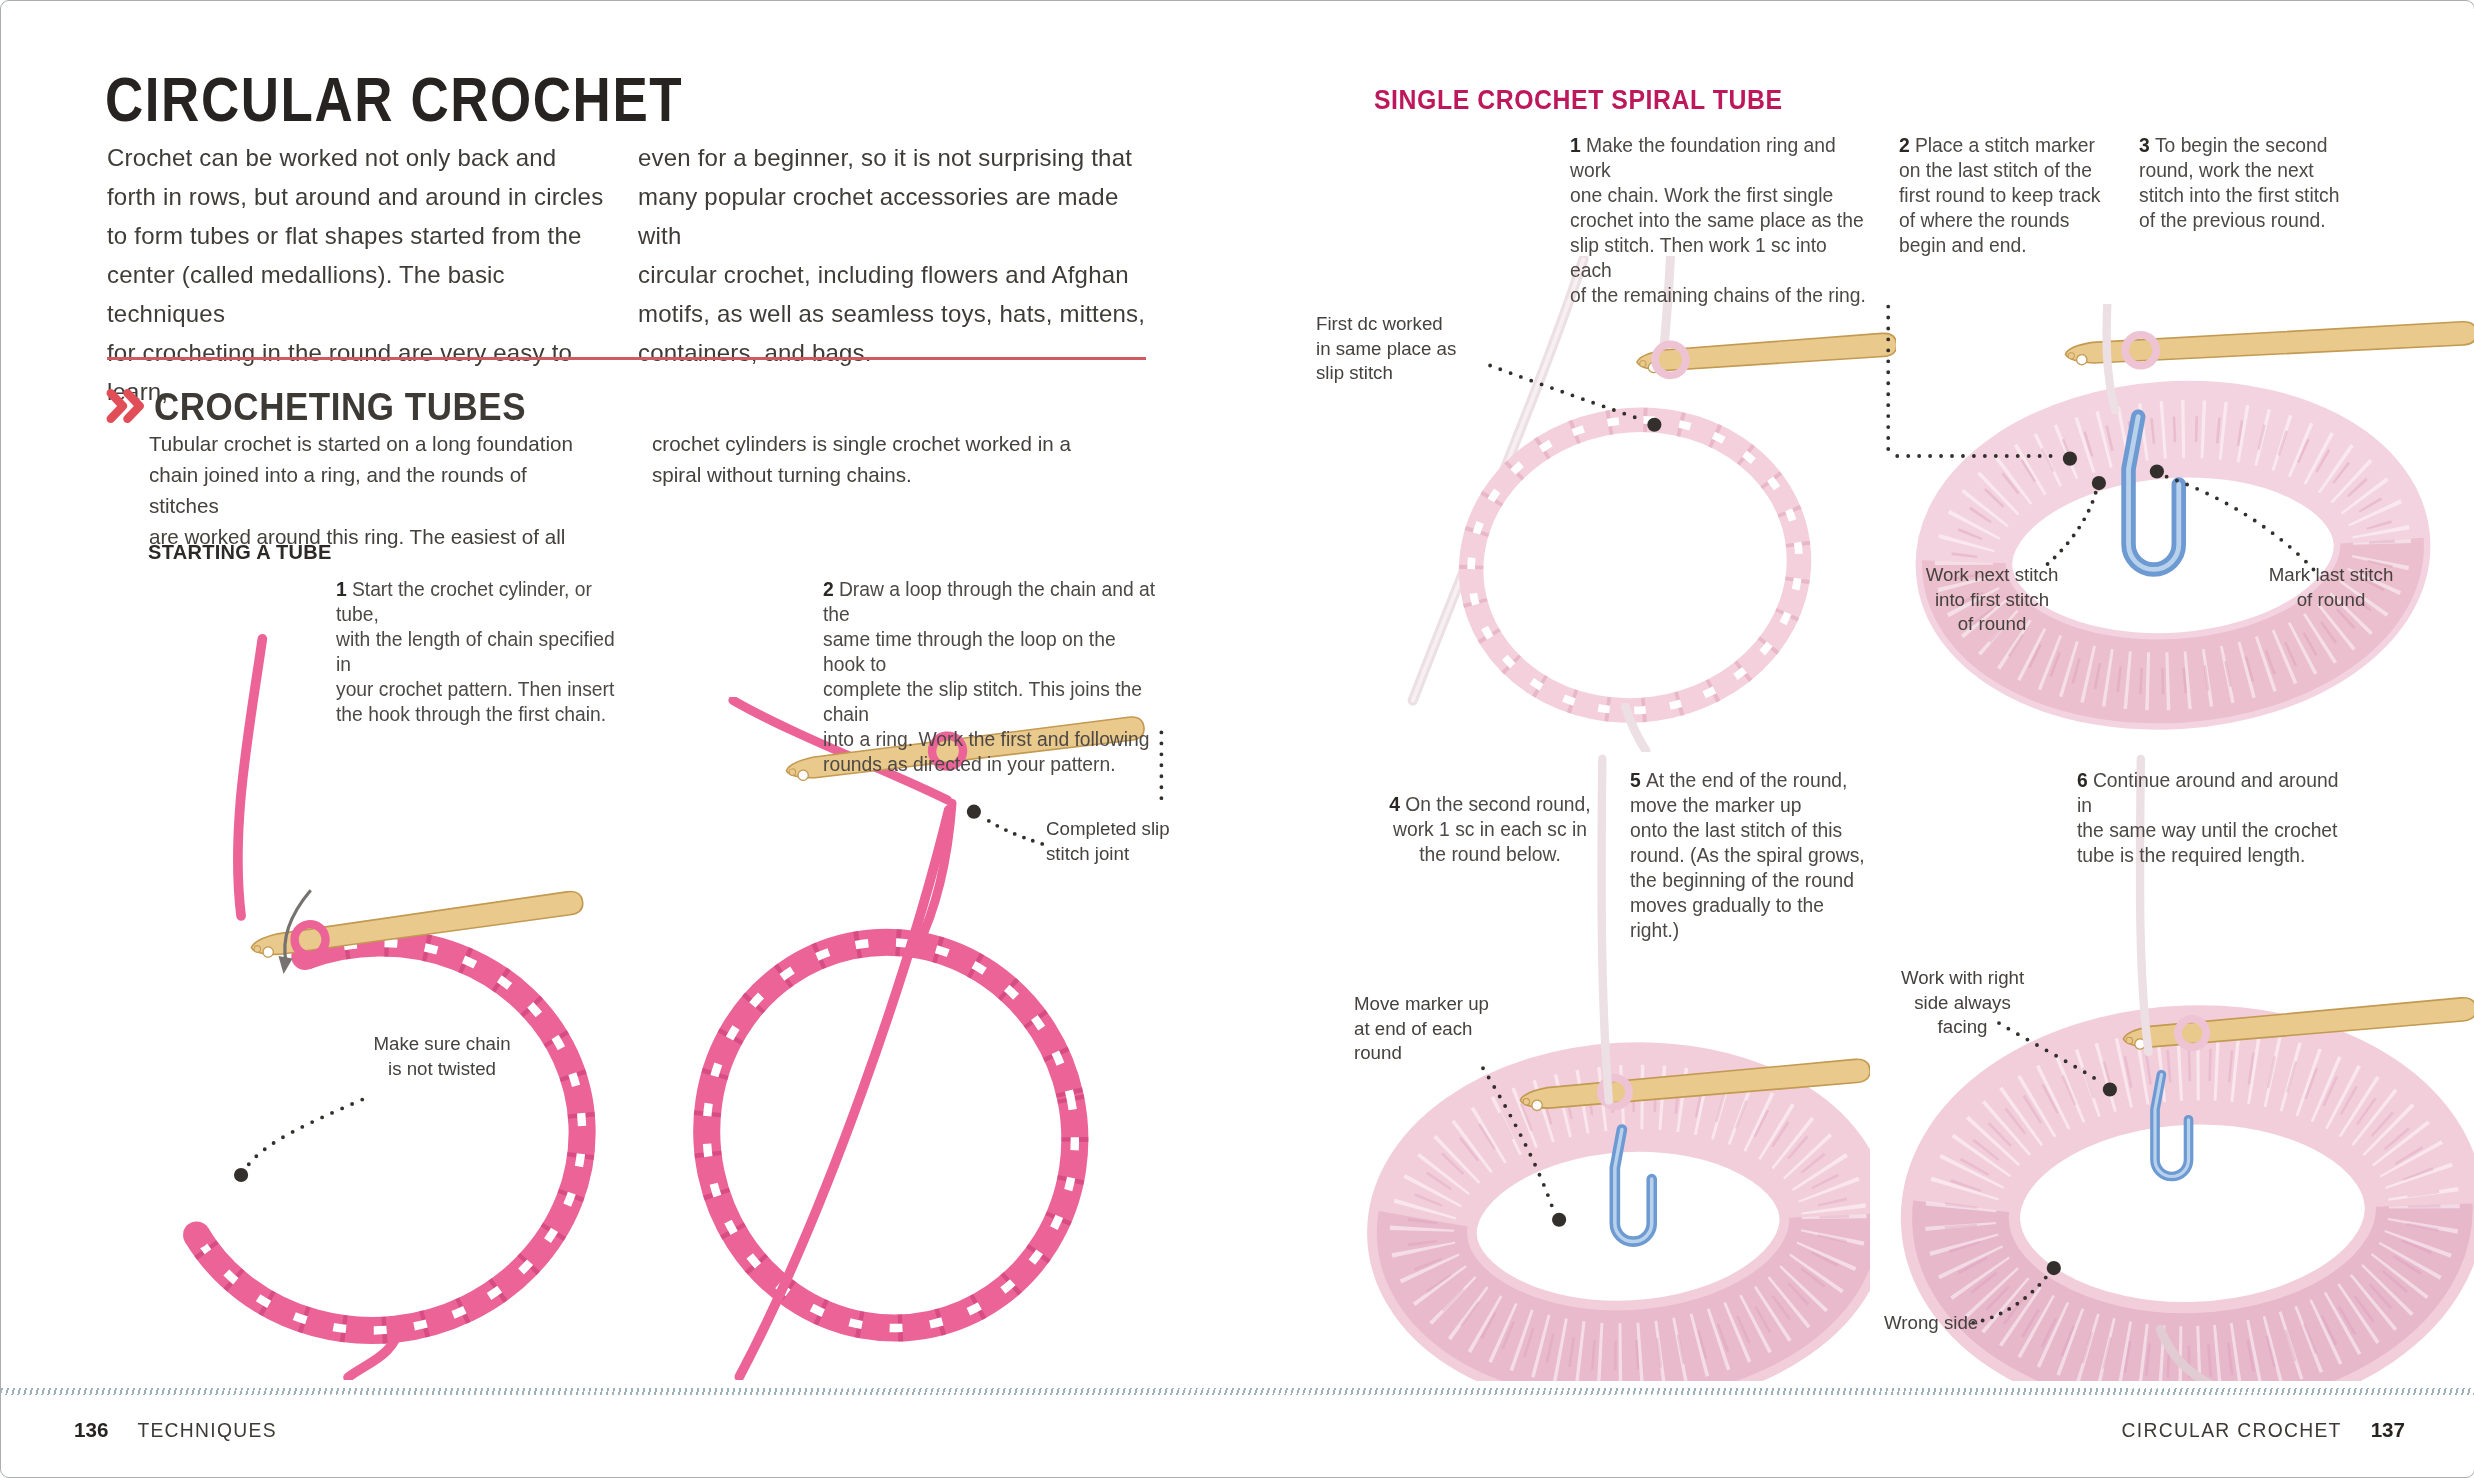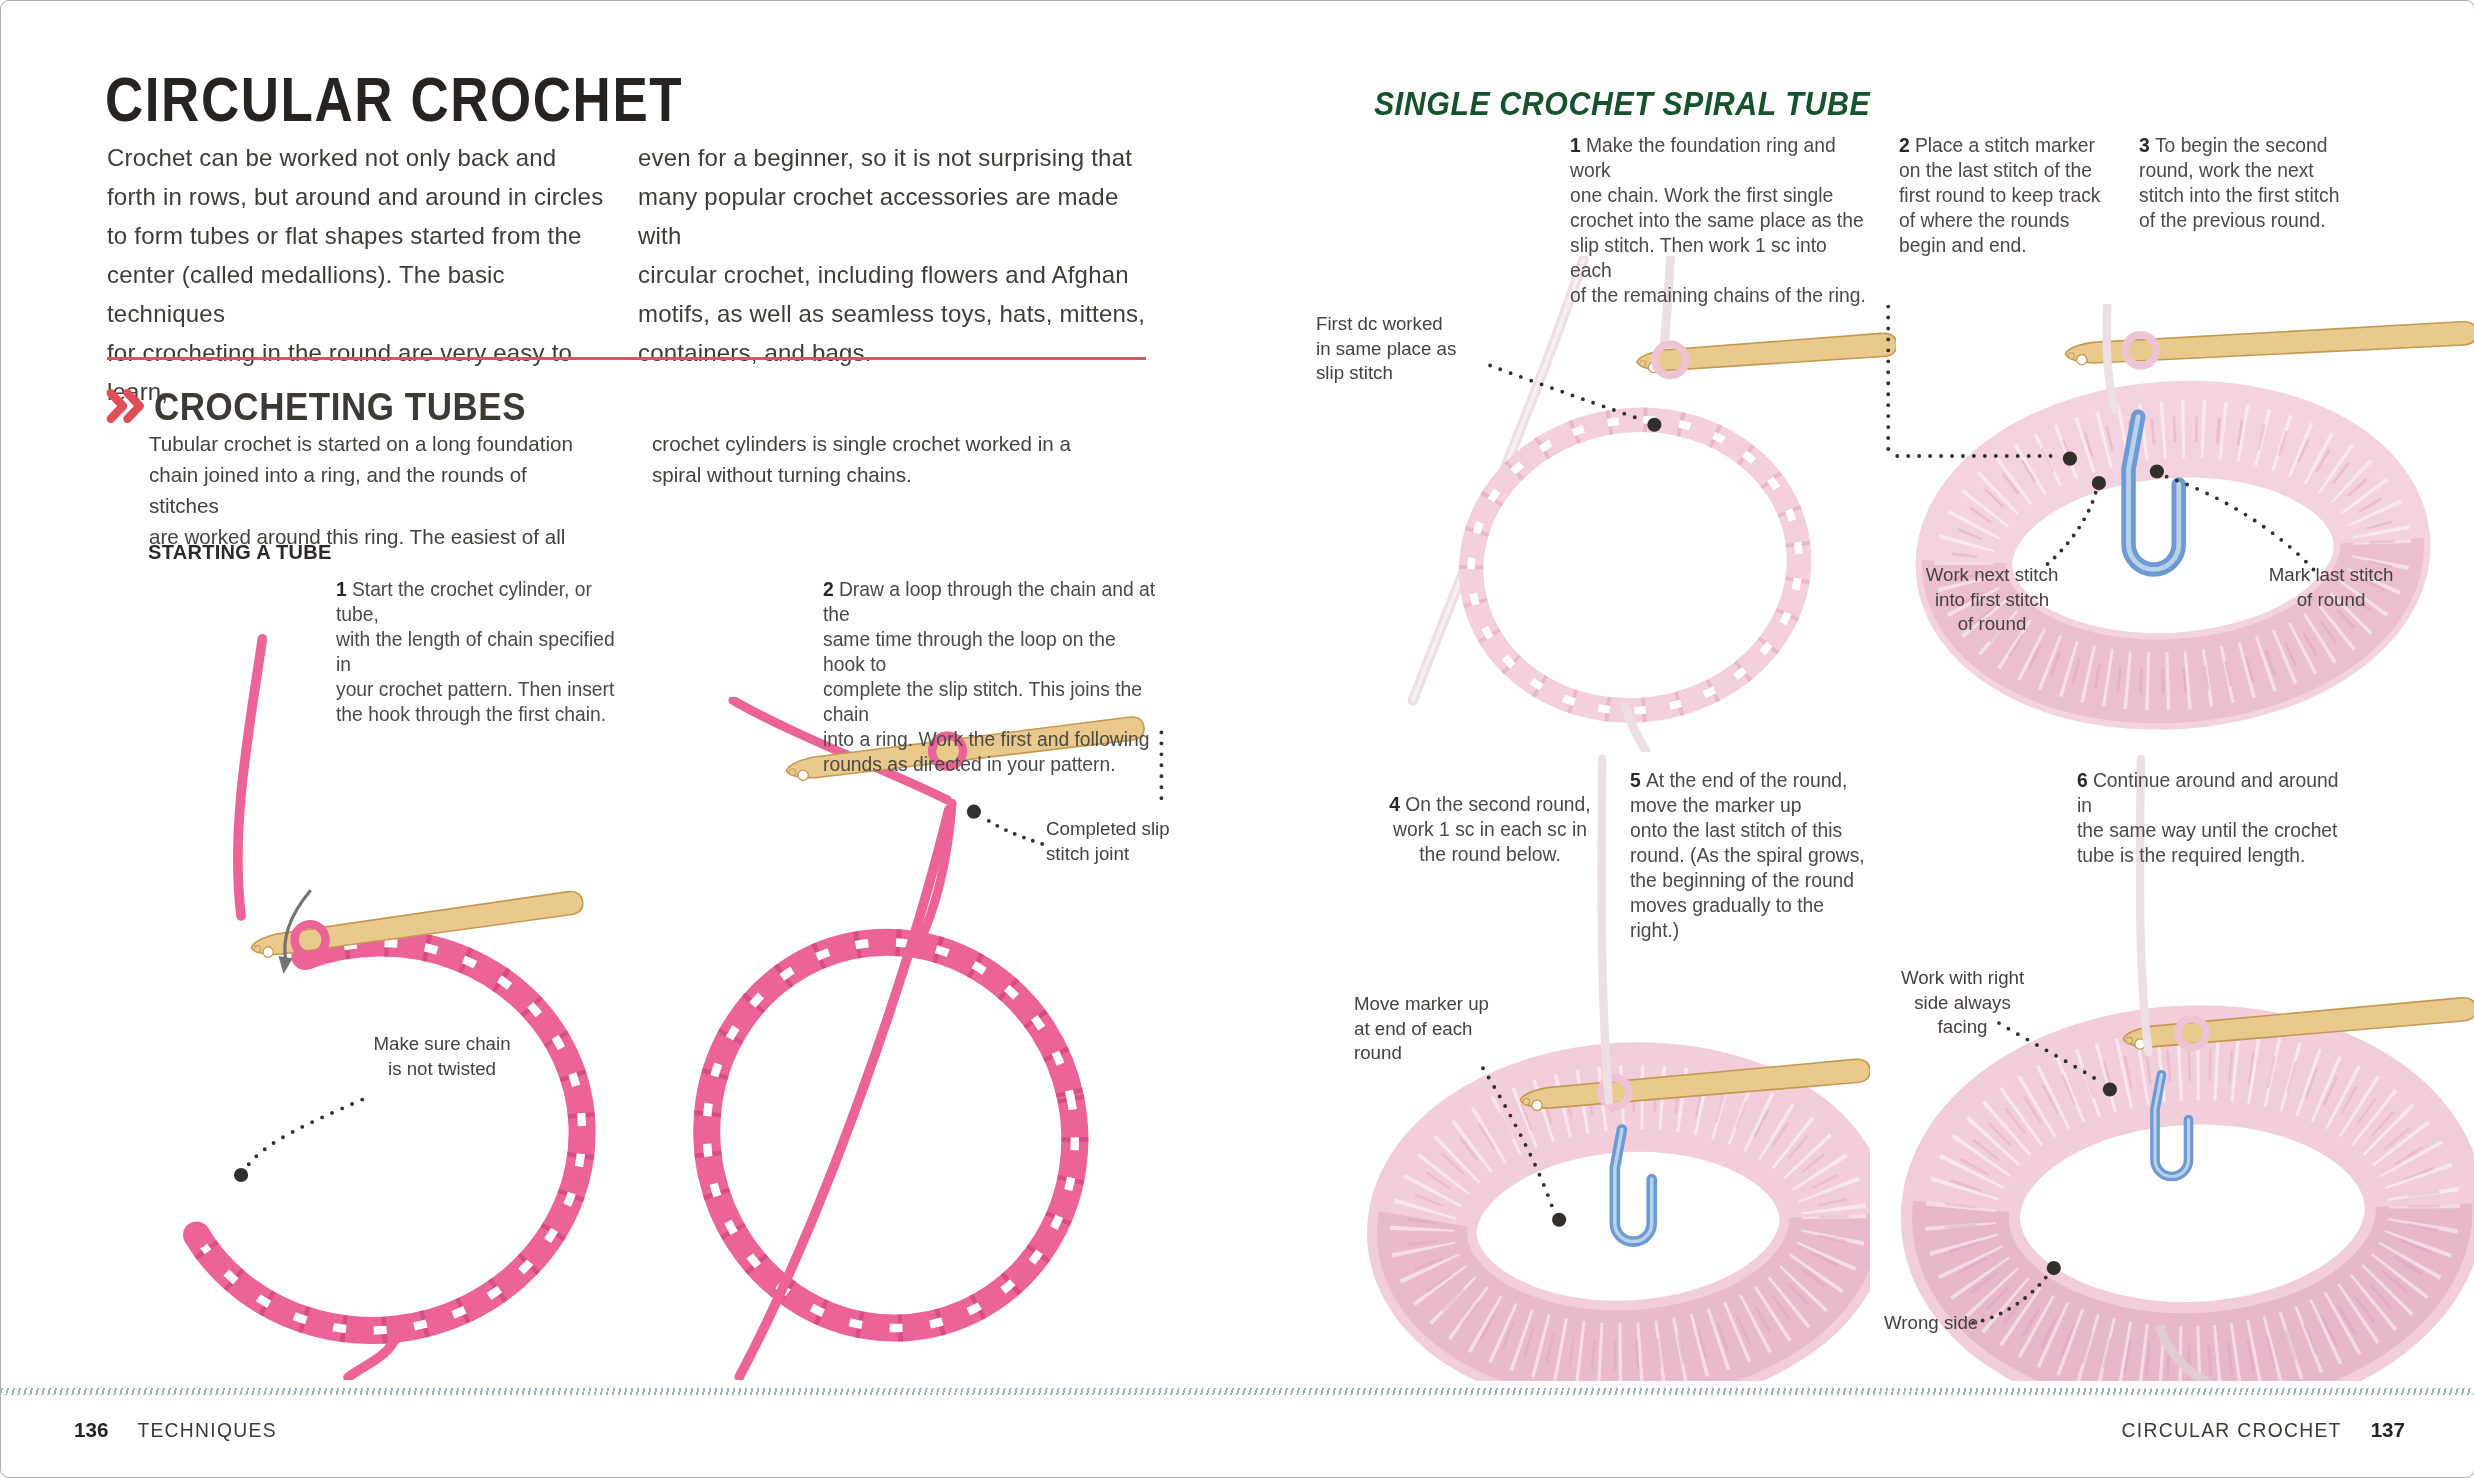--- a/index.html
+++ b/index.html
@@ -12,21 +12,21 @@
   .z3{z-index:3;}
   .z1{z-index:1;}
   .title{font-size:63px;font-weight:bold;color:#272320;white-space:nowrap;}
   .squeeze{display:inline-block;transform:scaleX(.84);transform-origin:0 50%;letter-spacing:1.9px;}
   .squeeze2{display:inline-block;transform:scaleX(.92);transform-origin:0 50%;letter-spacing:0.6px;}
   .intro{font-size:24px;line-height:39px;color:#3f3b37;white-space:pre-line;letter-spacing:0.2px;}
   .rule{height:3.2px;background:#cf5a60;}
   .sec-head{font-size:38px;font-weight:bold;color:#3d3935;white-space:nowrap;}
   .body-sm{font-size:20.6px;line-height:31px;color:#44403c;white-space:pre-line;}
   .sub-head{font-size:20px;font-weight:bold;color:#2c2926;letter-spacing:0.3px;}
-  .head2{font-size:33px;font-weight:bold;color:#14532d;letter-spacing:0.3px;white-space:nowrap;font-style:italic;}
+  .head2{font-size:27px;font-weight:bold;color:#be185d;letter-spacing:0.3px;white-space:nowrap;}
   .step{font-size:19.3px;line-height:25px;color:#4c4845;}
   .step .num{font-weight:bold;color:#2b2724;padding-right:5.2px;}
   .step .body{white-space:pre-line;}
   .ta-r{text-align:left;}
   .ta-c{text-align:center;}
   .label{font-size:18.7px;line-height:24.5px;color:#45413e;white-space:pre-line;}
   .hatch{height:7px;background:repeating-linear-gradient(105deg,#9db1ba 0 1.9px,#ffffff 1.9px 5.8px);}
   .footer{display:flex;align-items:baseline;gap:29px;justify-content:flex-end;}
   .footer-num{font-size:20.6px;font-weight:bold;color:#272320;}
   .footer-label{font-size:19.3px;color:#3d3935;letter-spacing:1.3px;}

